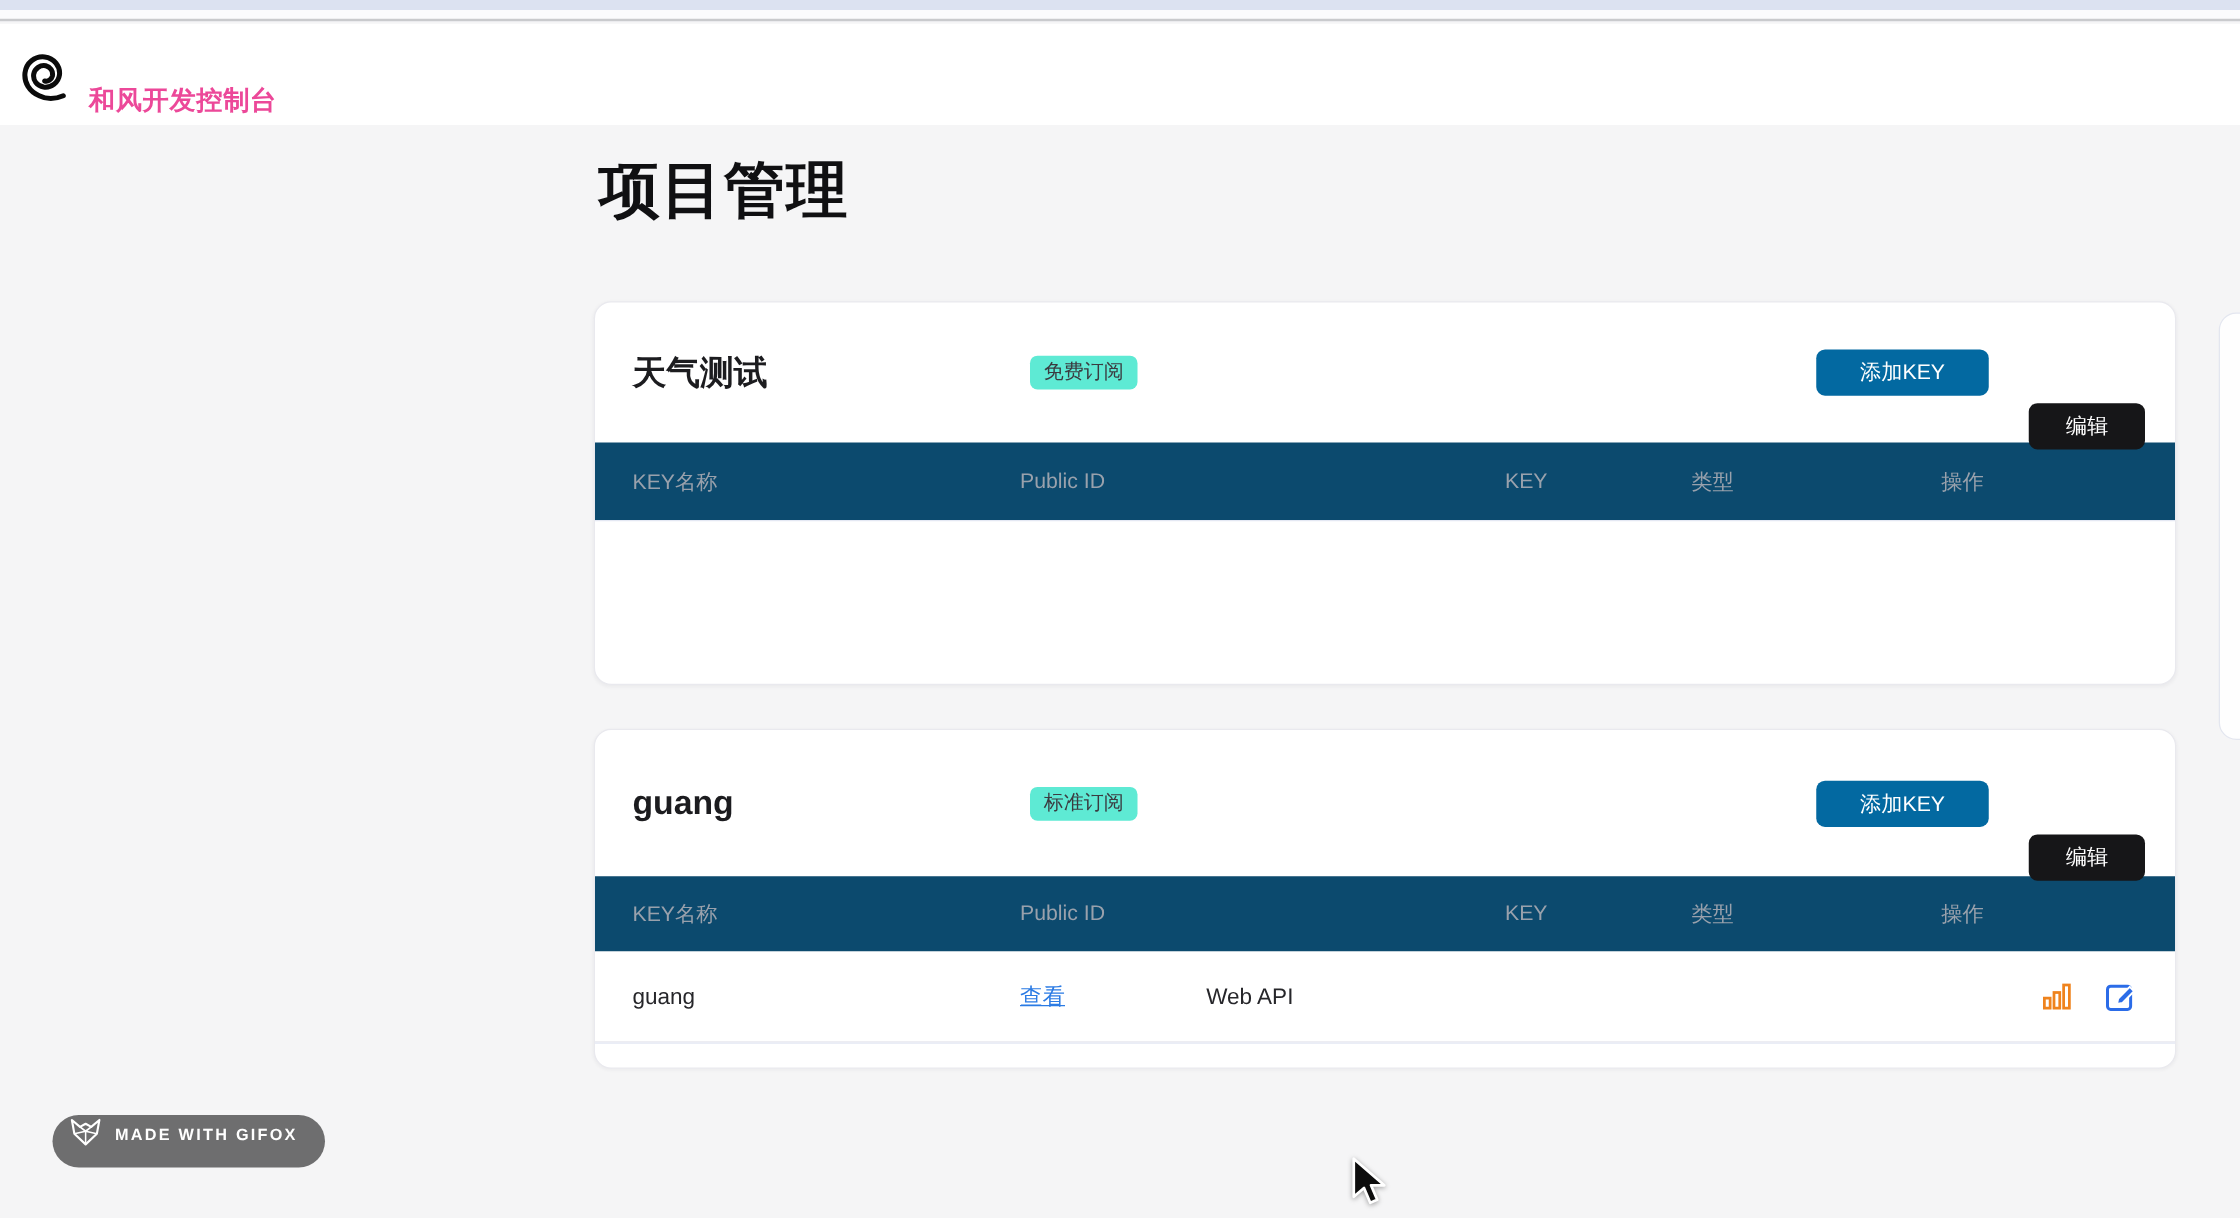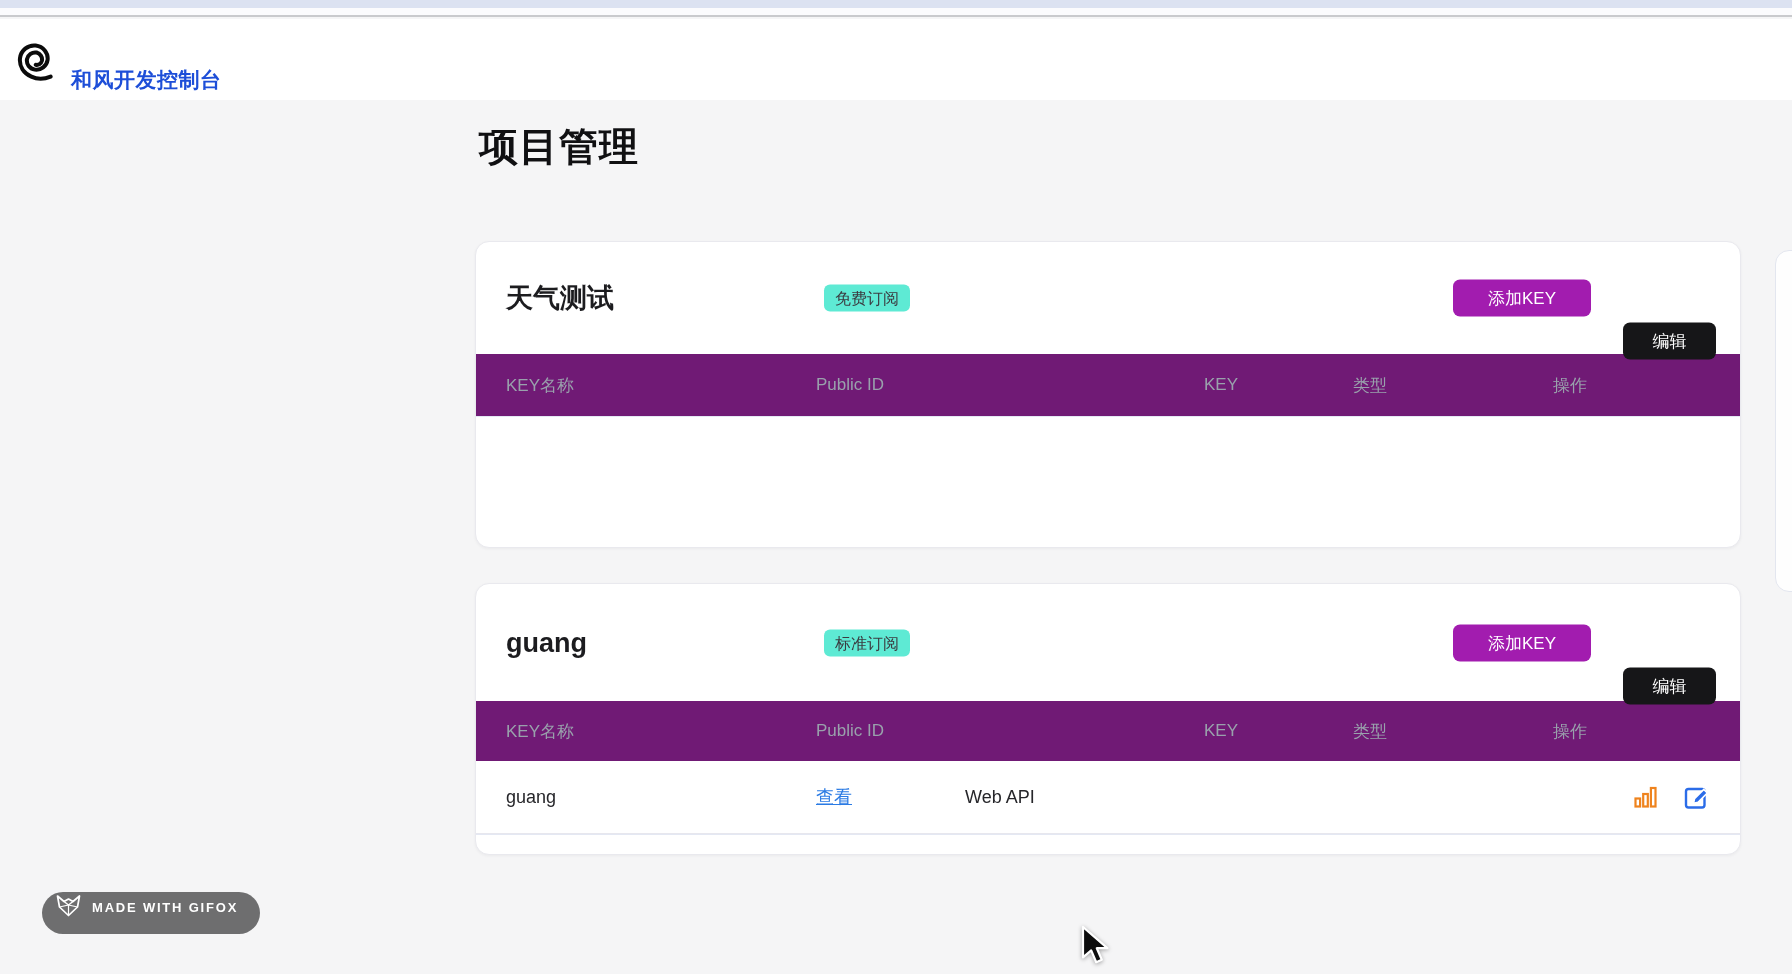--- a/index.html
+++ b/index.html
@@ -13,26 +13,26 @@
   
   .top-strip   { position:absolute; top:0; left:0; width:1792px; height:8px; background:#dce2f1; }
   .top-substrip{ position:absolute; top:8px; left:0; width:1792px; height:9px; background:#fbfbfd; border-bottom:2px solid #c9cacd; }
 
   
   .app-header {
     position:absolute; top:19px; left:0; width:1792px; height:81px;
     background:#ffffff; display:flex; align-items:center; padding-left:13px;
   }
   .logo { width:42px; height:42px; display:block; }
-  .app-title { margin-left:16px; font-size:21px; font-weight:700; color:#1d4ed8; letter-spacing:.5px;margin-top:40px; }
+  .app-title { margin-left:16px; font-size:21px; font-weight:700; color:#ec4899; letter-spacing:.5px;margin-top:40px; }
 
   
   .page-title {
     position:absolute; left:479px; top:120px;
-    font-size:39px; font-weight:700; color:#101012; letter-spacing:1px;
+    font-size:49px; font-weight:700; color:#101012; letter-spacing:1px;
   }
 
   .card {
     position:absolute; left:475px; width:1266px;
     background:#ffffff; border:1px solid #e9e9ee; border-radius:14px;
     box-shadow:0 1px 3px rgba(30,30,60,.05); overflow:hidden;
   }
   .card-1 { top:241px; height:307px; }
   .card-2 { top:583px; height:272px; }
 
@@ -45,25 +45,25 @@
   }
   .sub-badge {
     position:absolute; left:348px; top:50%; transform:translateY(-50%);
     height:27px; line-height:27px; padding:0 11px;
     background:#5eead4; color:#3b3b40; font-size:16px; border-radius:6px;
     white-space:nowrap;
   }
   .btn { position:absolute; top:50%; transform:translateY(-50%);
     height:37px; border:none; border-radius:7px; cursor:pointer;
     font-size:17px; color:#ffffff; font-family:"Liberation Sans", sans-serif; }
-  .btn-add  { right:149px; width:138px; background:#a21caf; }
+  .btn-add  { right:149px; width:138px; background:#0369a1; }
   .btn-edit { right:24px;  width:93px;  background:#161618;margin-top:43px; }
 
   .thead {
-    display:flex; align-items:center; background:#701a75;
+    display:flex; align-items:center; background:#0c4a6e;
     padding:0 30px; color:#99a1ac; font-size:17px;
   }
   .card-1 .thead { height:62px; }
   .card-2 .thead { height:60px; }
   .col-name   { width:310px; }
   .col-public { width:388px; }
   .col-key    { width:149px; }
   .col-type   { width:200px; }
   .col-action { flex:1; text-align:left; }
 

